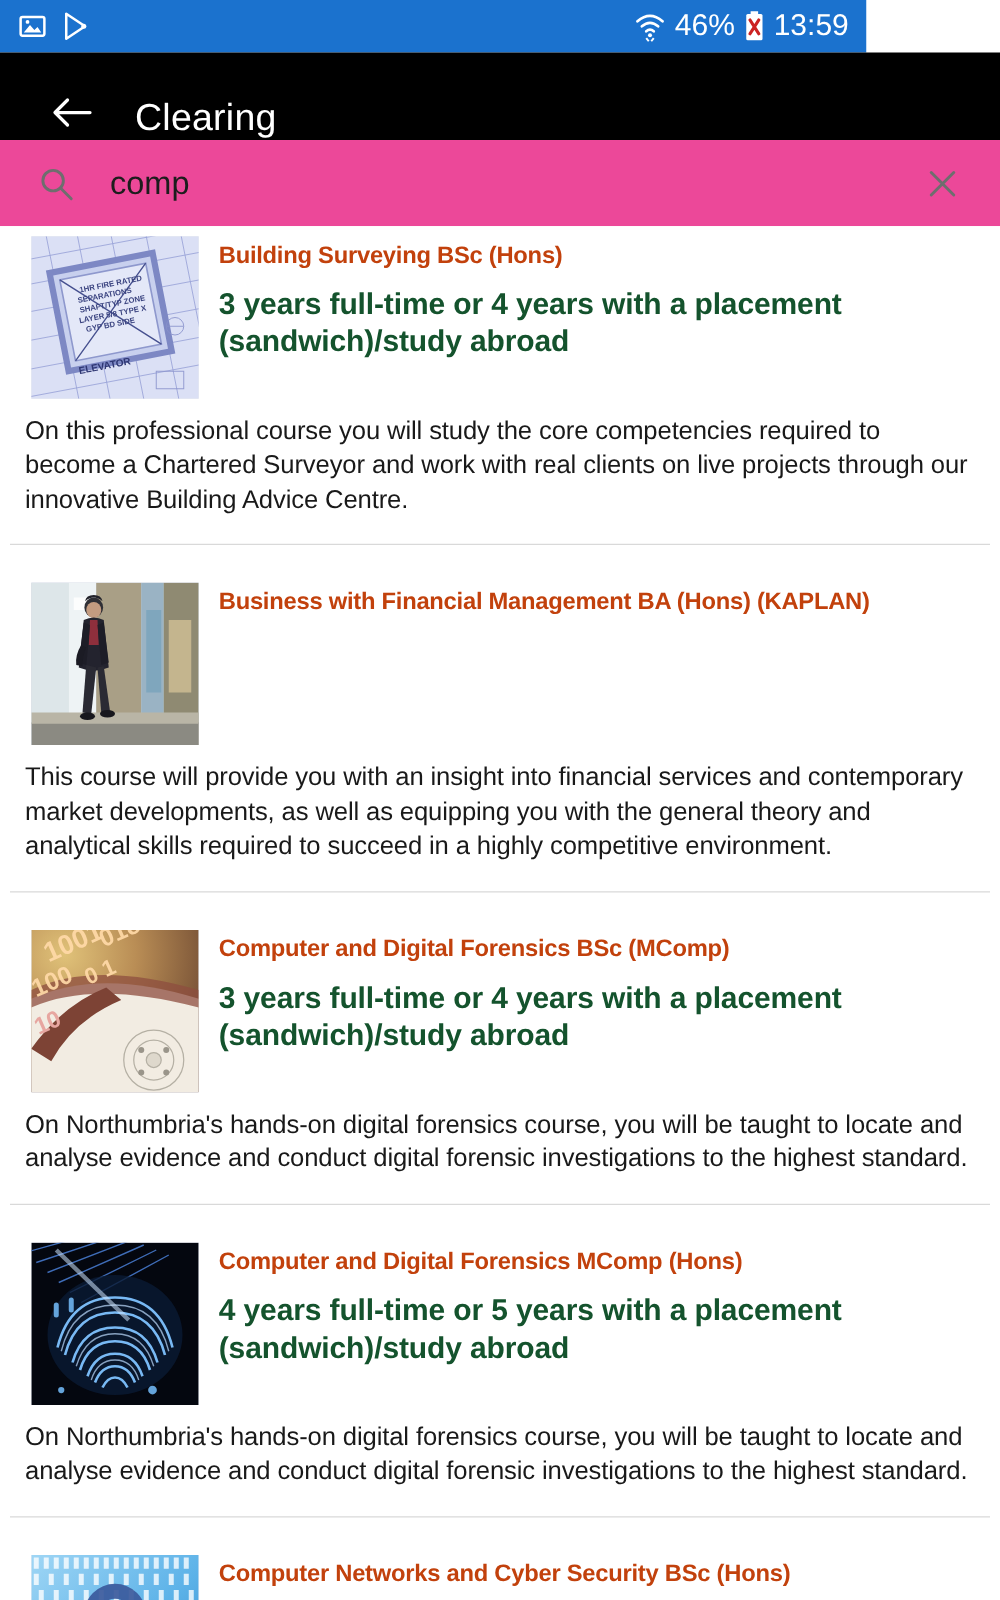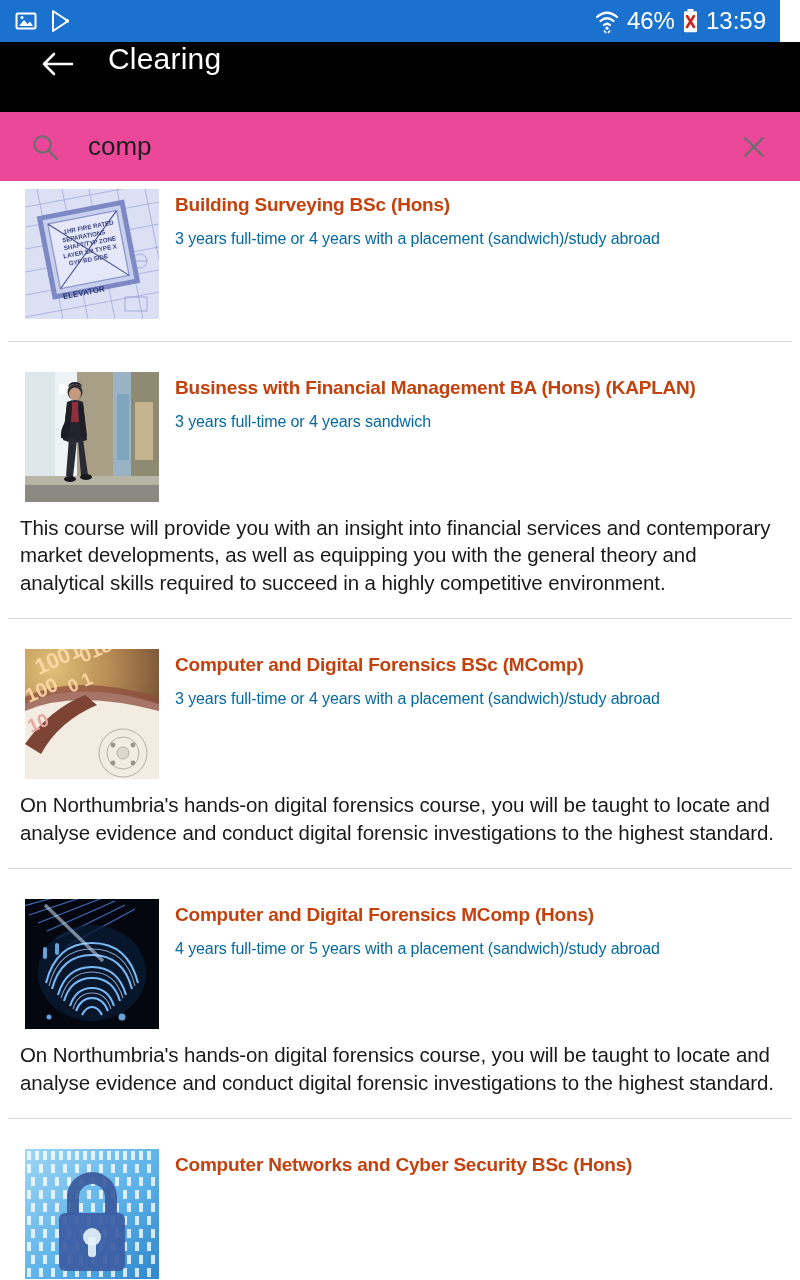--- a/index.html
+++ b/index.html
@@ -5,39 +5,39 @@
   * { box-sizing: border-box; margin: 0; padding: 0; }
   html, body {
     width: 800px; height: 1280px;
     background: #ffffff;
     font-family: "Liberation Sans", sans-serif;
     overflow: hidden;
   }
 
   
   .status-bar {
-    height: 42px; width: 780px;
+    height: 42px; width: 693px;
     background: #1b72ce;
     display: flex; align-items: center;
     padding: 0 14px;
     color: #ffffff;
   }
   .status-left { display: flex; align-items: center; gap: 12px; }
   .status-right { margin-left: auto; display: flex; align-items: center; gap: 7px; }
   .status-text {
     font-size: 24px; font-weight: 400; color: #ffffff;
     letter-spacing: 0px; line-height: 1;
   }
   .ic { display: block; }
 
   
   .app-bar {
     height: 70px; width: 800px;
     background: #000000;
-    display: flex; align-items: flex-start;
+    display: flex; align-items: flex-end;
     padding: 0 26px 0 36px;
   }
   .back-btn {
     width: 44px; height: 44px;
     display: flex; align-items: center; justify-content: center;
     cursor: pointer; flex: 0 0 auto;
   }
   .app-title {
     color: #ffffff;
     font-size: 30px;
@@ -117,23 +117,23 @@
     padding-top: 4px;
   }
   .course-title {
     font-size: 19px;
     font-weight: bold;
     color: #c2410c;
     line-height: 1.26;
     letter-spacing: -0.2px;
   }
   .course-meta {
-    font-size: 16px;
-    font-weight: normal;
-    color: #0369a1;
+    font-size: 24px;
+    font-weight: bold;
+    color: #14532d;
     margin-top: 12px;
     line-height: 1.25;
     letter-spacing: -0.1px;
   }
   .course-desc {
     font-size: 20.5px;
     font-weight: 400;
     color: #191919;
     line-height: 1.34;
     padding: 12px 24px 0 20px;
@@ -244,20 +244,21 @@
             <path d="M108 72 L122 72"></path>
             <rect x="100" y="108" width="22" height="14"></rect>
           </g>
         </svg>
       </div>
       <div class="course-text">
         <div class="course-title">Building Surveying BSc (Hons)</div>
         <div class="course-meta">3 years full-time or 4 years with a placement (sandwich)/study abroad</div>
       </div>
     </div>
+    <div class="course-desc">On this professional course you will study the core competencies required to become a Chartered Surveyor and work with real clients on live projects through our innovative Building Advice Centre.</div>
     <div class="divider"></div>
   </div>
   <div class="item-gap"></div>
 
   <div class="course-item">
     <div class="course-head">
       <div class="thumb">
         <svg viewBox="0 0 134 130" preserveAspectRatio="none">
           <rect width="134" height="130" fill="#cfd8da"></rect>
           <rect x="0" y="0" width="30" height="130" fill="#dde6e9"></rect>
@@ -282,21 +283,20 @@
             <path d="M44 66 l-3 38 l7 1 l4 -37 z" fill="#2a2a33"></path>
             <path d="M53 68 l3 36 l7 -1 l-5 -36 z" fill="#2a2a33"></path>
             <ellipse cx="45" cy="107" rx="6" ry="3" fill="#17171d"></ellipse>
             <ellipse cx="61" cy="105" rx="6" ry="3" fill="#17171d"></ellipse>
             <path d="M40 50 q-5 8 -4 16 l5 1 q0 -9 3 -15z" fill="#1b1b24"></path>
           </g>
         </svg>
       </div>
       <div class="course-text">
         <div class="course-title">Business with Financial Management BA (Hons) (KAPLAN)</div>
-        <div class="course-meta">3 years full-time or 4 years sandwich</div>
       </div>
     </div>
     <div class="course-desc">This course will provide you with an insight into financial services and contemporary market developments, as well as equipping you with the general theory and analytical skills required to succeed in a highly competitive environment.</div>
     <div class="divider"></div>
   </div>
   <div class="item-gap"></div>
 
   <div class="course-item">
     <div class="course-head">
       <div class="thumb">

